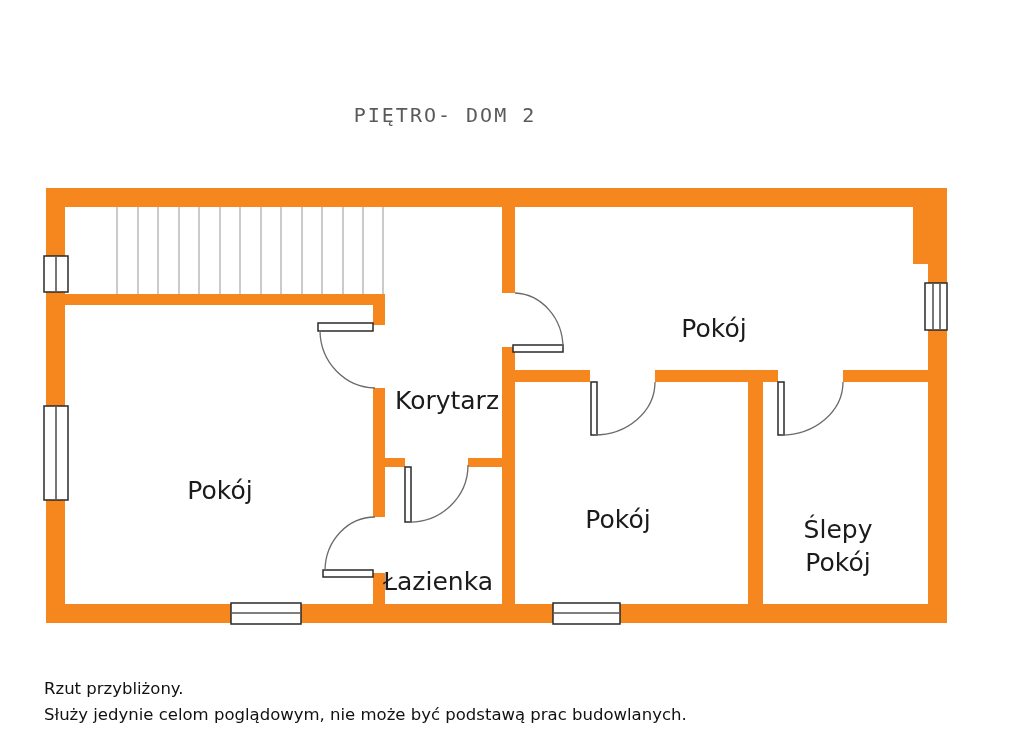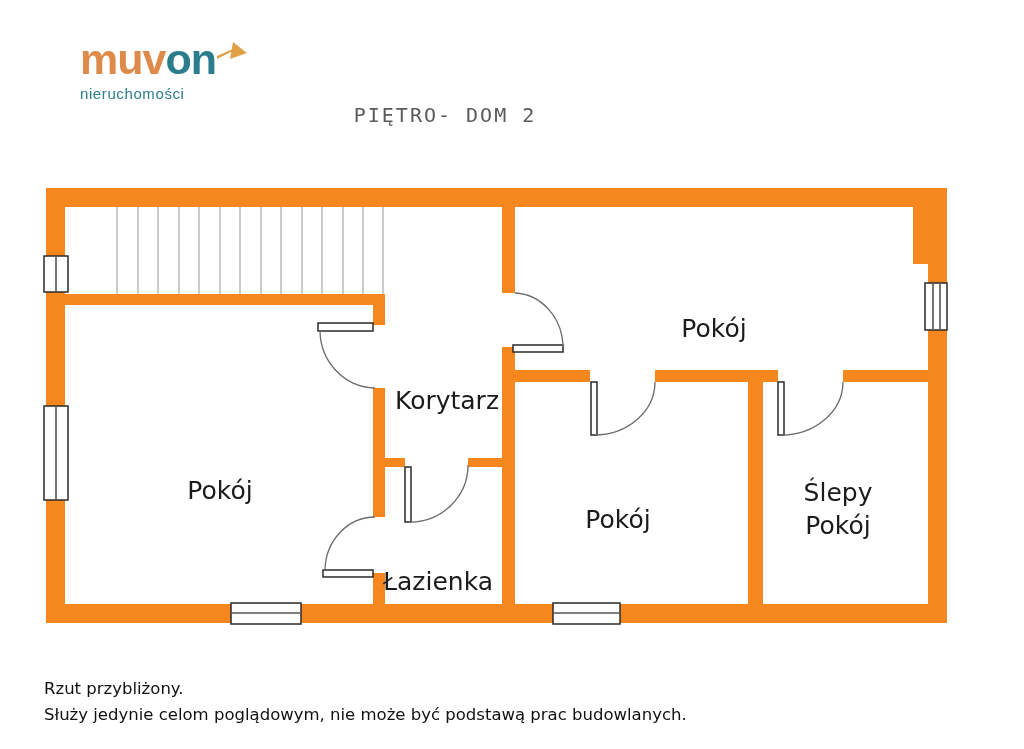--- a/index.html
+++ b/index.html
@@ -43,28 +43,20 @@
 
   
   .footer{position:absolute;left:0;top:676px;width:1024px;text-align:left;
           color:#111;font-size:16.5px;line-height:1.6;margin-left:44px;}
 </style>
 </head>
 <body>
 
 <div class="stage">
 
-  <div class="logo">
-    <div class="logo-word"><span class="logo-muv">muv</span><span class="logo-on">on</span></div>
-    <svg class="logo-arrow" viewBox="0 0 34 26">
-      <path d="M1,18 L19,10 L19,12 L1,21 Z" fill="#DFA046"></path>
-      <path d="M17,4 L31,15 L14,21 Z" fill="#DFA046"></path>
-    </svg>
-    <div class="logo-tagline">nieruchomości</div>
-  </div>
 
   <div class="plan-title">PIĘTRO- DOM 2</div>
 
   <svg class="plan-svg" width="1024" height="749" viewBox="0 0 1024 749">
 
     <g>
       <line class="stair-line" x1="117" y1="207" x2="117" y2="294"></line>
       <line class="stair-line" x1="138" y1="207" x2="138" y2="294"></line>
       <line class="stair-line" x1="158" y1="207" x2="158" y2="294"></line>
       <line class="stair-line" x1="179" y1="207" x2="179" y2="294"></line>
@@ -165,21 +157,21 @@
         <path class="arc" d="M781,435 A62,53 0 0 0 843,382"></path>
       </g>
     </g>
   </svg>
 
   <div class="room-label" style="left:220px;top:446px;">Pokój</div>
   <div class="room-label" style="left:438px;top:537px;">Łazienka</div>
   <div class="room-label" style="left:447px;top:356px;">Korytarz</div>
   <div class="room-label" style="left:714px;top:284px;">Pokój</div>
   <div class="room-label" style="left:618px;top:475px;">Pokój</div>
-  <div class="room-label" style="left:838px;top:464px;">Ślepy
+  <div class="room-label" style="left:838px;top:501px;">Ślepy
 Pokój</div>
 
   <div class="footer">
     <div>Rzut przybliżony.</div>
     <div>Służy jedynie celom poglądowym, nie może być podstawą prac budowlanych.</div>
   </div>
 
 </div>
 
 </body></html>

